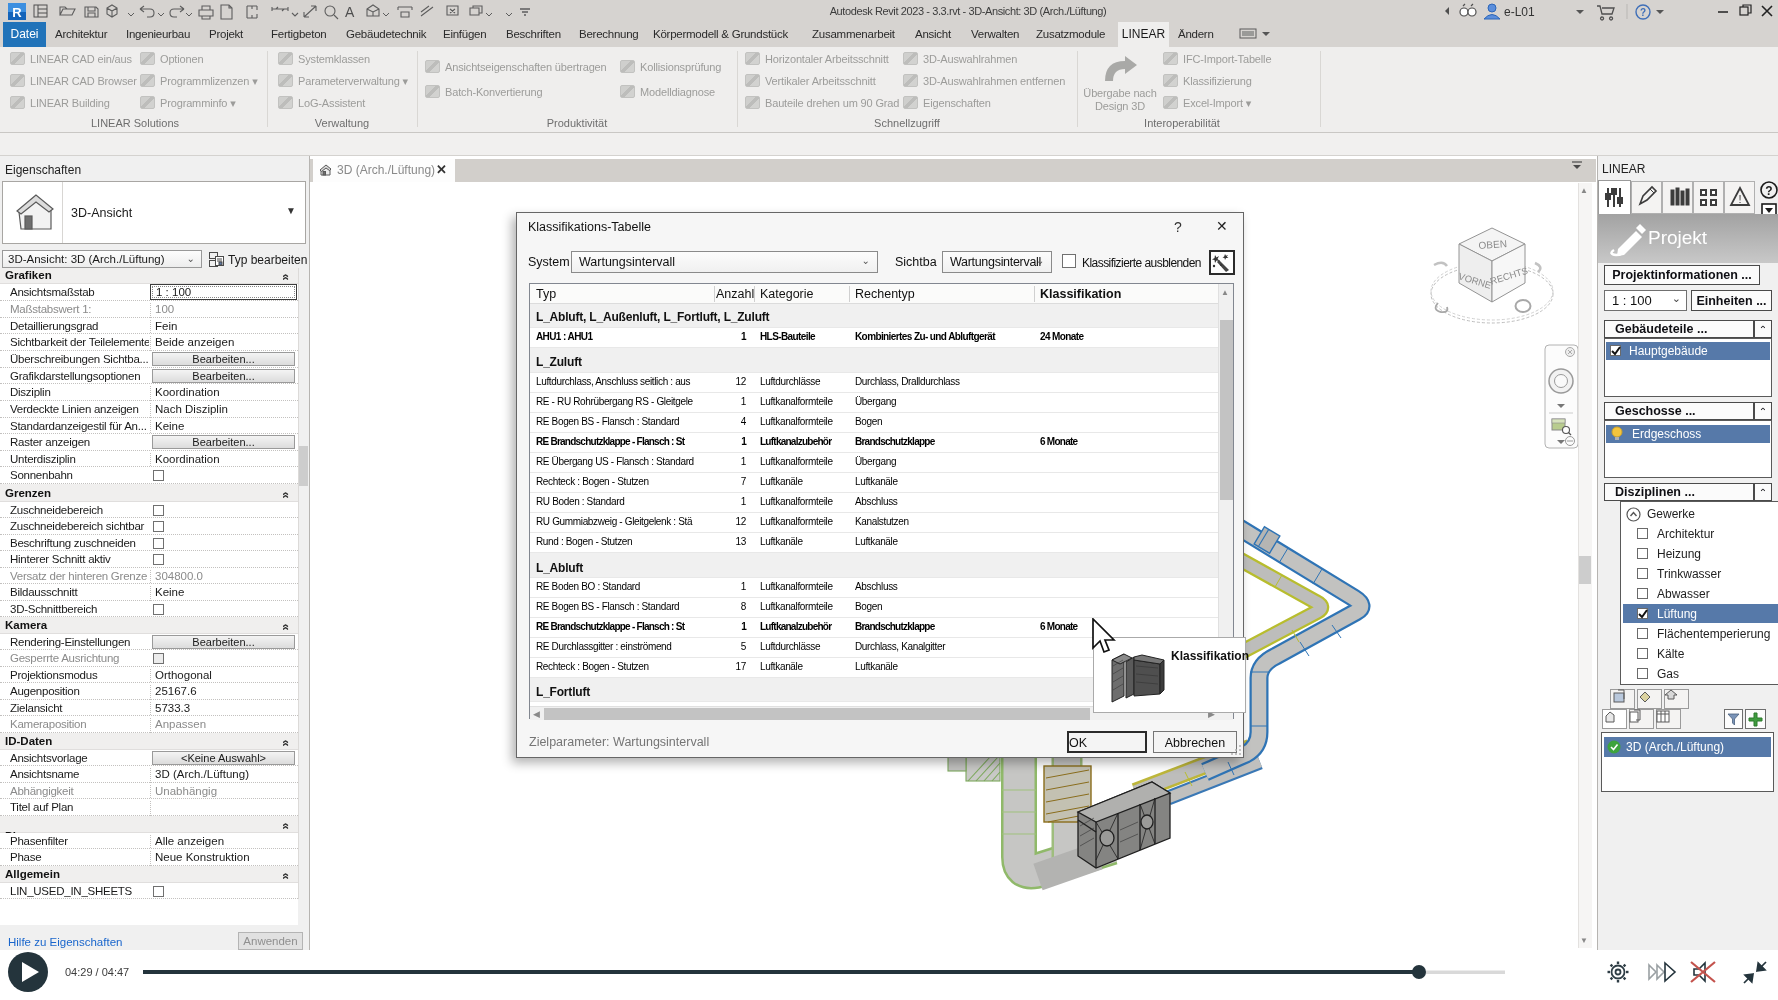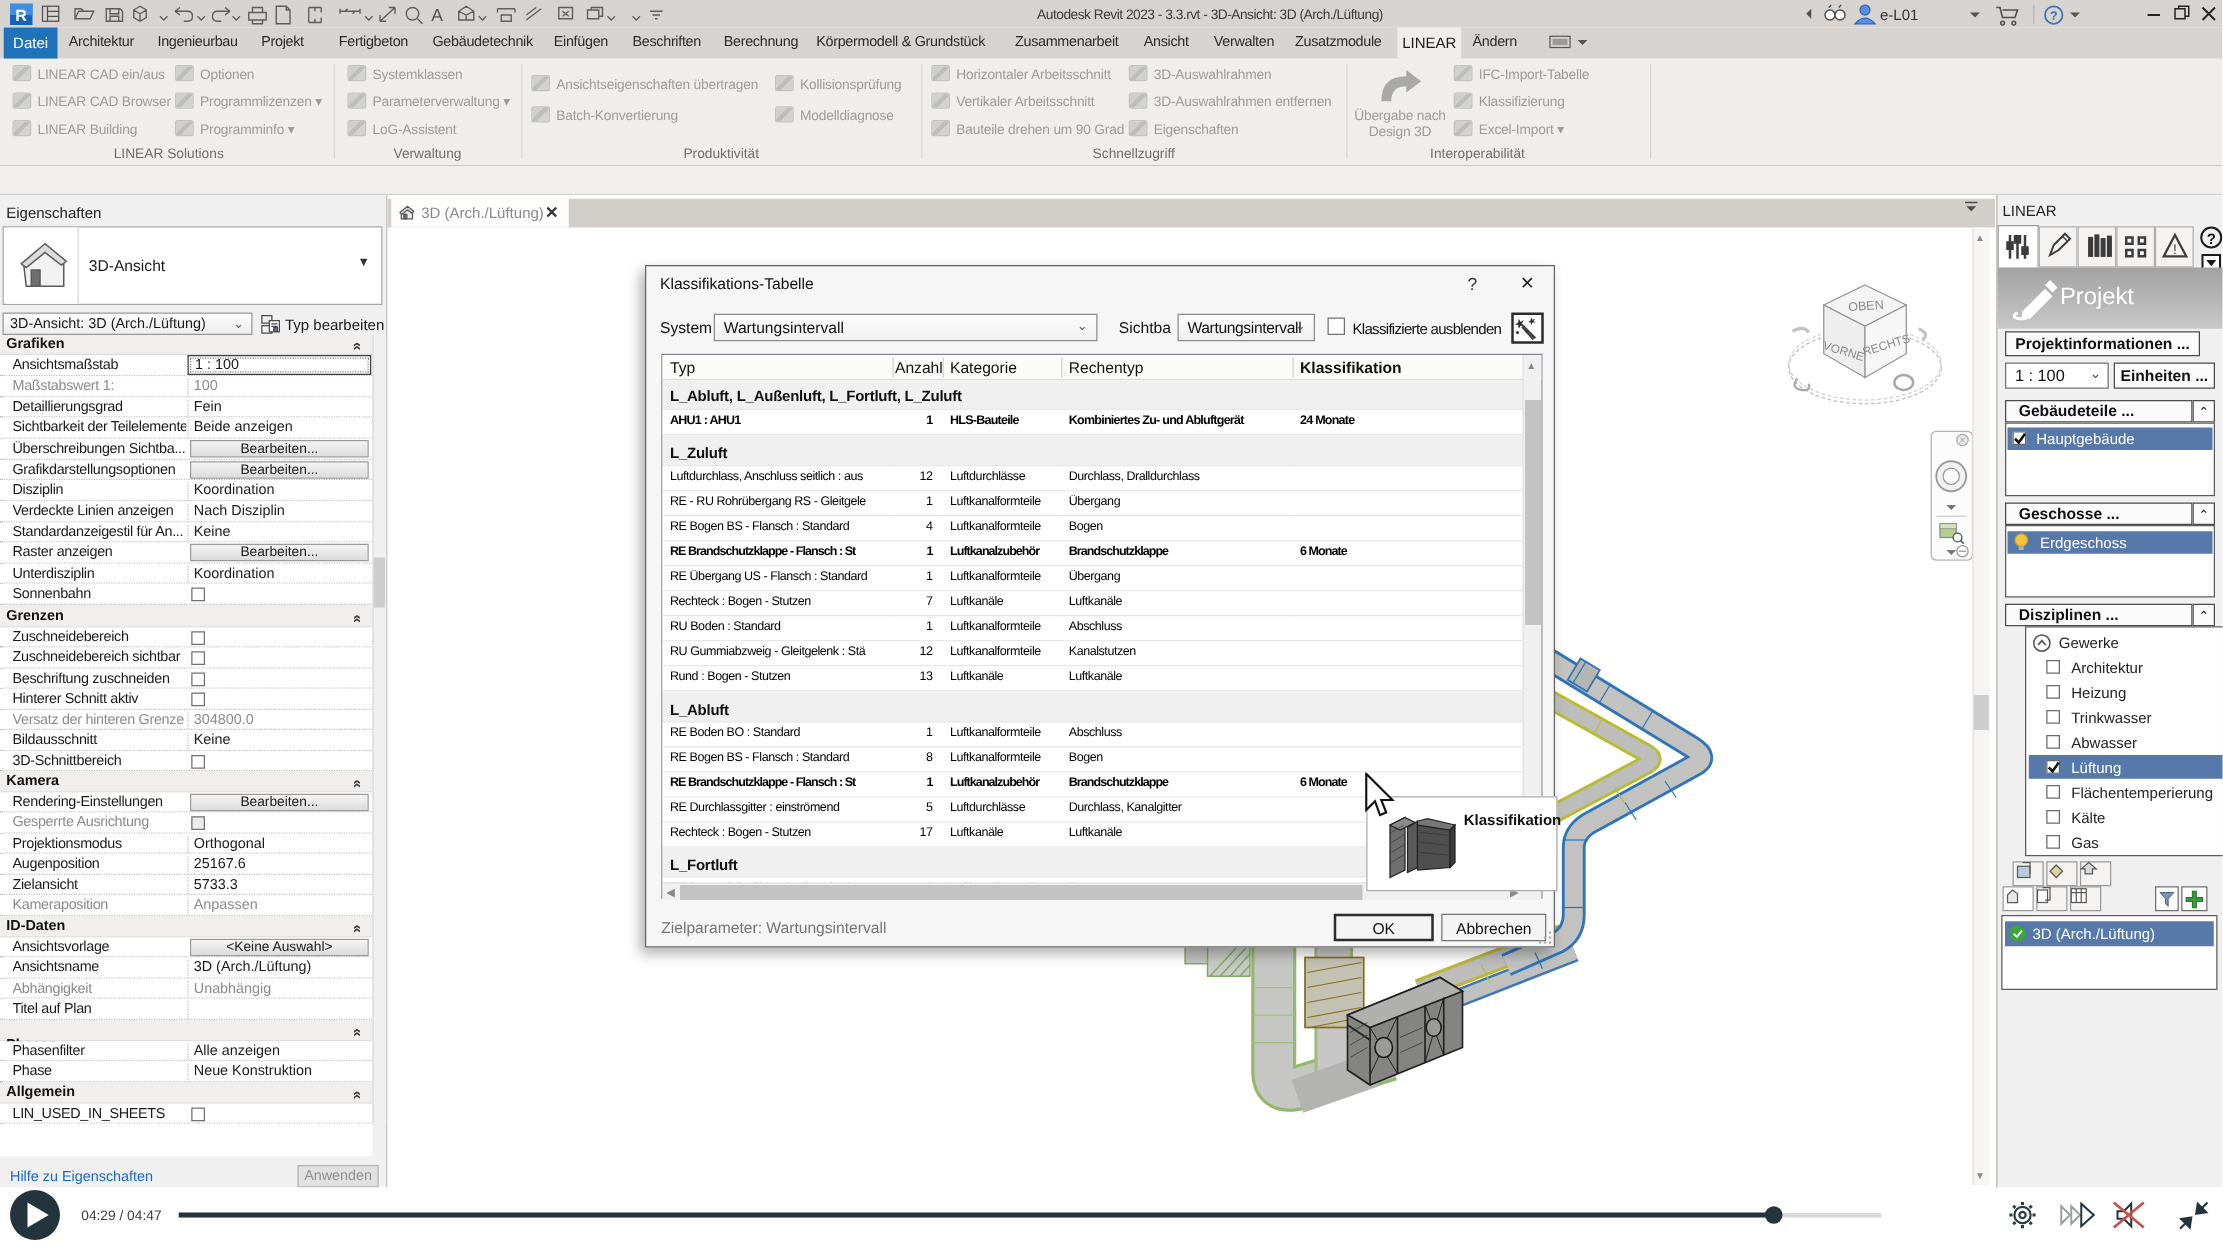--- a/index.html
+++ b/index.html
@@ -850,21 +850,21 @@
         <div style="position:absolute;left:2px;top:408px;color:#888;font-size:8px">▼</div>
       </div>
 
       <div style="position:absolute;left:0;top:422px;width:703px;height:14px;background:#f0f0f0;border-top:1px solid #e0e0e0">
         <div style="position:absolute;left:3px;top:2px;color:#888;font-size:9px">◀</div>
         <div style="position:absolute;left:14px;top:1px;width:546px;height:12px;background:#c3c3c3"></div>
         <div style="position:absolute;right:18px;top:2px;color:#888;font-size:9px">▶</div>
       </div>
     </div>
     <div class="dtxt" style="left:12px;top:522px;color:#757575">Zielparameter: Wartungsintervall</div>
-    <div style="position:absolute;left:550px;top:518px;width:80px;height:22px;background:#f4f4f4;border:2px solid #2b2b2b;text-align:center;font-size:12.5px;color:#111;padding-top:3px">OK</div>
+    <div style="position:absolute;left:550px;top:518px;width:80px;height:22px;background:#f4f4f4;border:2px solid #2b2b2b;font-size:12.5px;color:#111;padding-top:3px">OK</div>
     <div style="position:absolute;left:636px;top:518px;width:84px;height:22px;background:#f4f4f4;border:1px solid #757575;text-align:center;font-size:12.5px;color:#111;padding-top:4px">Abbrechen</div>
     <svg width="12" height="12" style="position:absolute;right:1px;bottom:1px">
         <g fill="#b0b0b0">
           <circle cx="10" cy="2" r="1"></circle>
           <circle cx="10" cy="6" r="1"></circle>
           <circle cx="10" cy="10" r="1"></circle>
           <circle cx="6" cy="6" r="1"></circle>
           <circle cx="6" cy="10" r="1"></circle>
           <circle cx="2" cy="10" r="1"></circle>
         </g>

